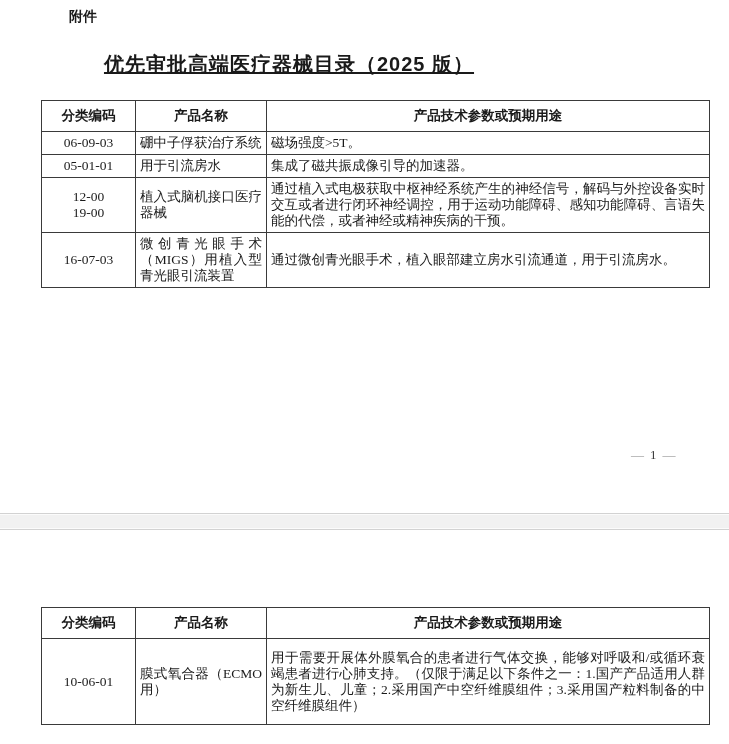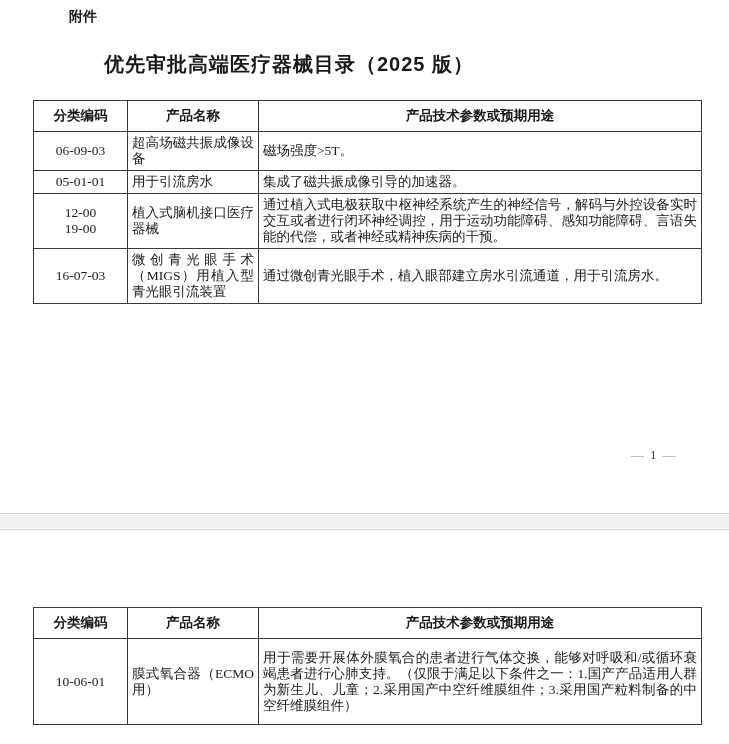--- a/index.html
+++ b/index.html
@@ -14,22 +14,23 @@
     position: absolute; left: 43px; top: 8px;
     font-size: 14px; font-weight: bold;
     font-family: "Liberation Sans", "DejaVu Sans", sans-serif;
     margin-left: 26px;
   }
   .doc-title {
     position: absolute; top: 51px; left: 0; width: 578px;
     text-align: center; font-size: 20px; font-weight: bold;
     letter-spacing: 1px;
     font-family: "Liberation Sans", "DejaVu Sans", sans-serif;
+    text-decoration: underline;
   }
-  .catalog-table { position: absolute; left: 33px; }
+  .catalog-table { position: absolute; left: 41px; }
   .catalog-table.t1 { top: 100px; }
   .catalog-table.t2 { top: 607px; }
   table { border-collapse: collapse; table-layout: fixed; width: 668px; }
   col.c-code { width: 94px; }
   col.c-name { width: 131px; }
   col.c-desc { width: 443px; }
   th, td {
     border: 1px solid #3a3a3a;
     font-size: 13.5px; line-height: 16px;
     padding: 3px 4px; vertical-align: middle;
@@ -72,21 +73,21 @@
           <col class="c-desc">
         </colgroup>
       <tbody>
           <tr>
         <th>分类编码</th>
         <th>产品名称</th>
         <th>产品技术参数或预期用途</th>
       </tr>
       <tr>
         <td class="code">06-09-03</td>
-        <td class="name">超高场磁共振成像设备</td>
+        <td class="name">硼中子俘获治疗系统</td>
         <td class="desc">磁场强度&gt;5T。</td>
       </tr>
       <tr>
         <td class="code">05-01-01</td>
         <td class="name">用于引流房水</td>
         <td class="desc">集成了磁共振成像引导的加速器。</td>
       </tr>
       <tr>
         <td class="code">12-00
 19-00</td>

